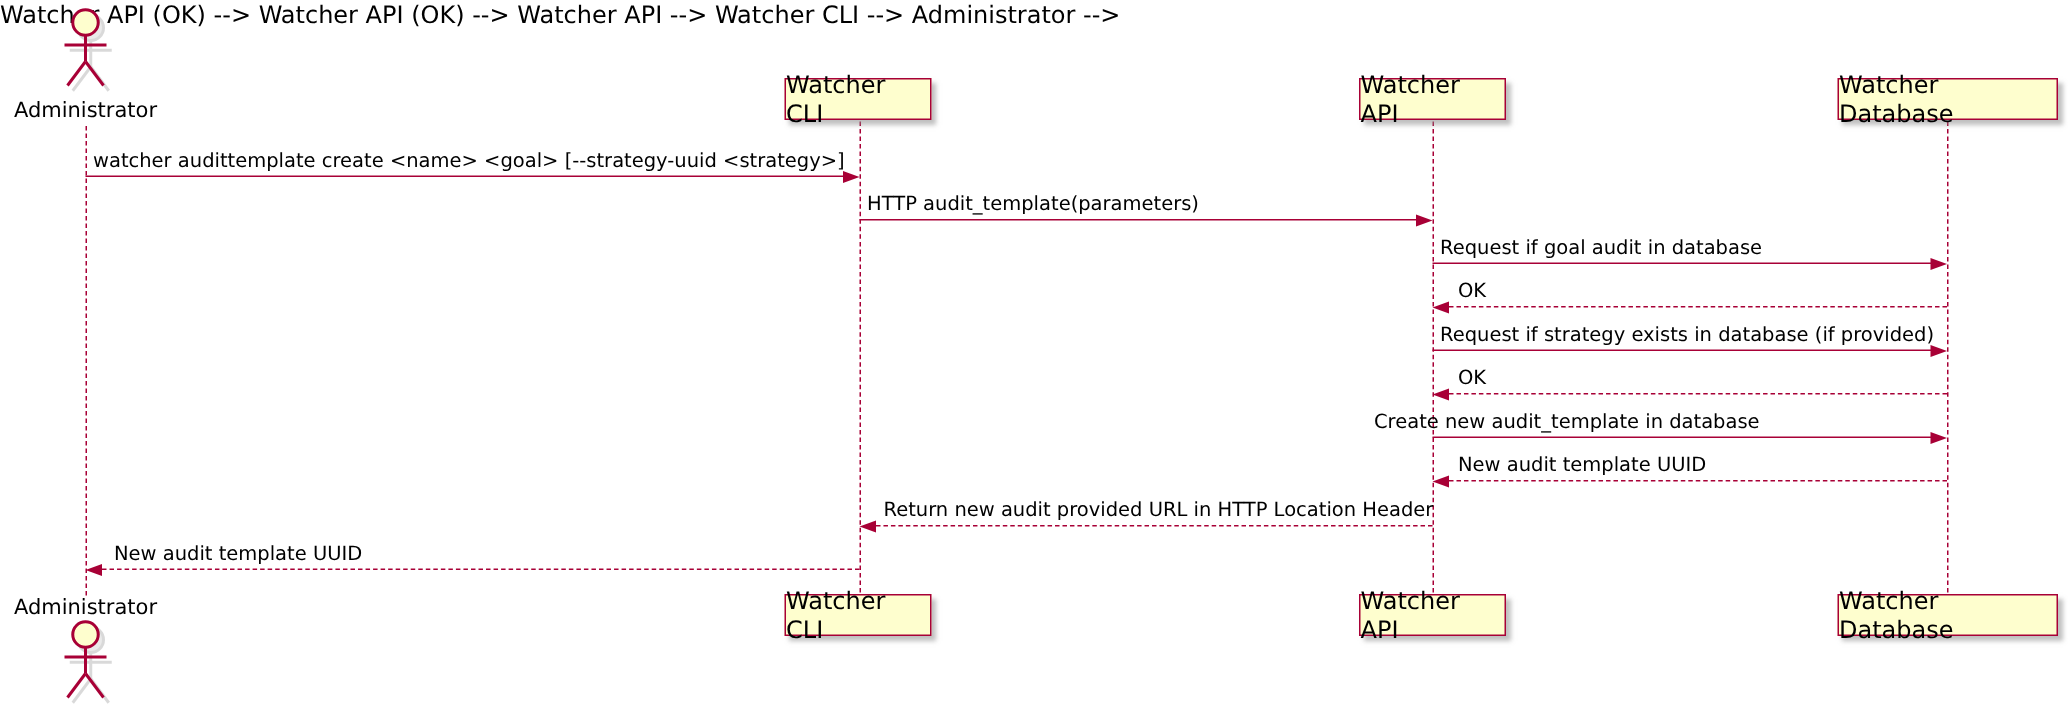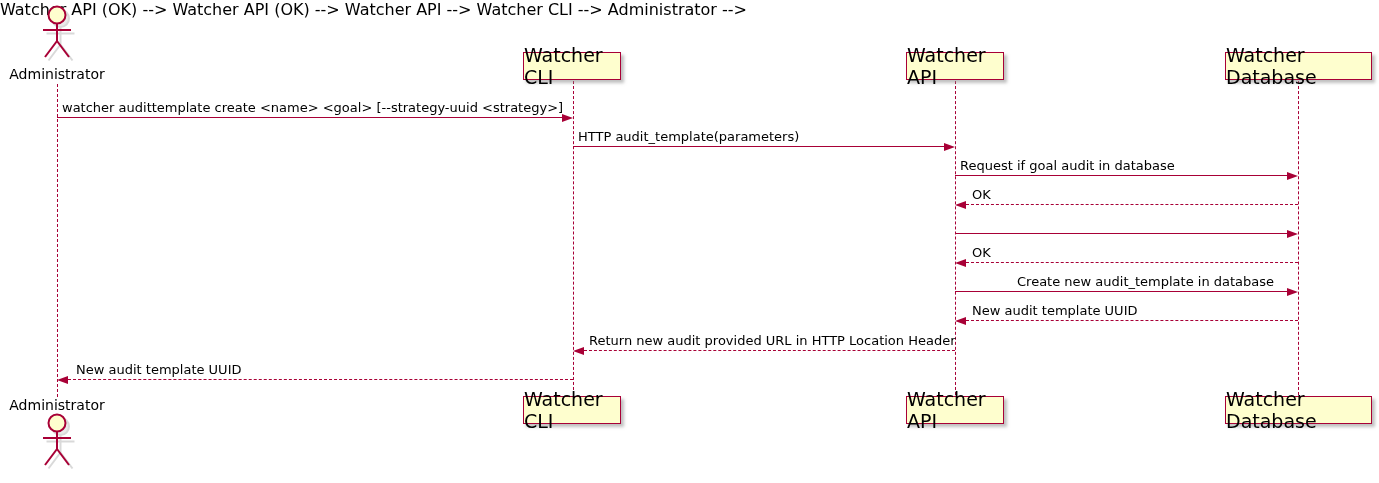--- a/index.html
+++ b/index.html
@@ -13,21 +13,21 @@
   .lifeline{
     position:absolute;width:0;
     border-left:1px dashed #A80036;
   }
   .pbox{
     position:absolute;height:28px;
     background:#FEFECE;
     border:1.7px solid #A80036;
     box-shadow:3px 3px 3px rgba(140,140,140,0.55);
     display:flex;align-items:center;justify-content:center;
-    font-size:19px;color:#000;
+    font-size:16px;color:#000;
     box-sizing:border-box;
   }
   .actor-label{
     position:absolute;
     font-size:14px;color:#000;
     text-align:center;width:120px;
   }
   .actor-fig{position:absolute;}
   .msg-label{
     position:absolute;height:17px;line-height:17px;
@@ -103,30 +103,31 @@
   <div class="msg-label" style="left:960px;top:157px;">Request if goal audit in database</div>
   <div class="msg-line solid" style="left:955px;top:175px;width:333px;"></div>
   <div class="arr right" style="left:1287px;top:172px;"></div>
 
    Watcher API (OK) --&gt;
   <div class="msg-label" style="left:972px;top:186px;">OK</div>
   <div class="msg-line dashed" style="left:966px;top:204px;width:332px;"></div>
   <div class="arr left" style="left:955px;top:201px;"></div>
 
   
+  <div class="msg-label" style="left:960px;top:215px;">Request if strategy exists in database (if provided)</div>
   <div class="msg-line solid" style="left:955px;top:233px;width:333px;"></div>
   <div class="arr right" style="left:1287px;top:230px;"></div>
 
    Watcher API (OK) --&gt;
   <div class="msg-label" style="left:972px;top:244px;">OK</div>
   <div class="msg-line dashed" style="left:966px;top:262px;width:332px;"></div>
   <div class="arr left" style="left:955px;top:259px;"></div>
 
   
-  <div class="msg-label" style="left:1017px;top:273px;">Create new audit_template in database</div>
+  <div class="msg-label" style="left:916px;top:273px;">Create new audit_template in database</div>
   <div class="msg-line solid" style="left:955px;top:291px;width:333px;"></div>
   <div class="arr right" style="left:1287px;top:288px;"></div>
 
    Watcher API --&gt;
   <div class="msg-label" style="left:972px;top:302px;">New audit template UUID</div>
   <div class="msg-line dashed" style="left:966px;top:320px;width:332px;"></div>
   <div class="arr left" style="left:955px;top:317px;"></div>
 
    Watcher CLI --&gt;
   <div class="msg-label" style="left:589px;top:332px;">Return new audit provided URL in HTTP Location Header</div>

